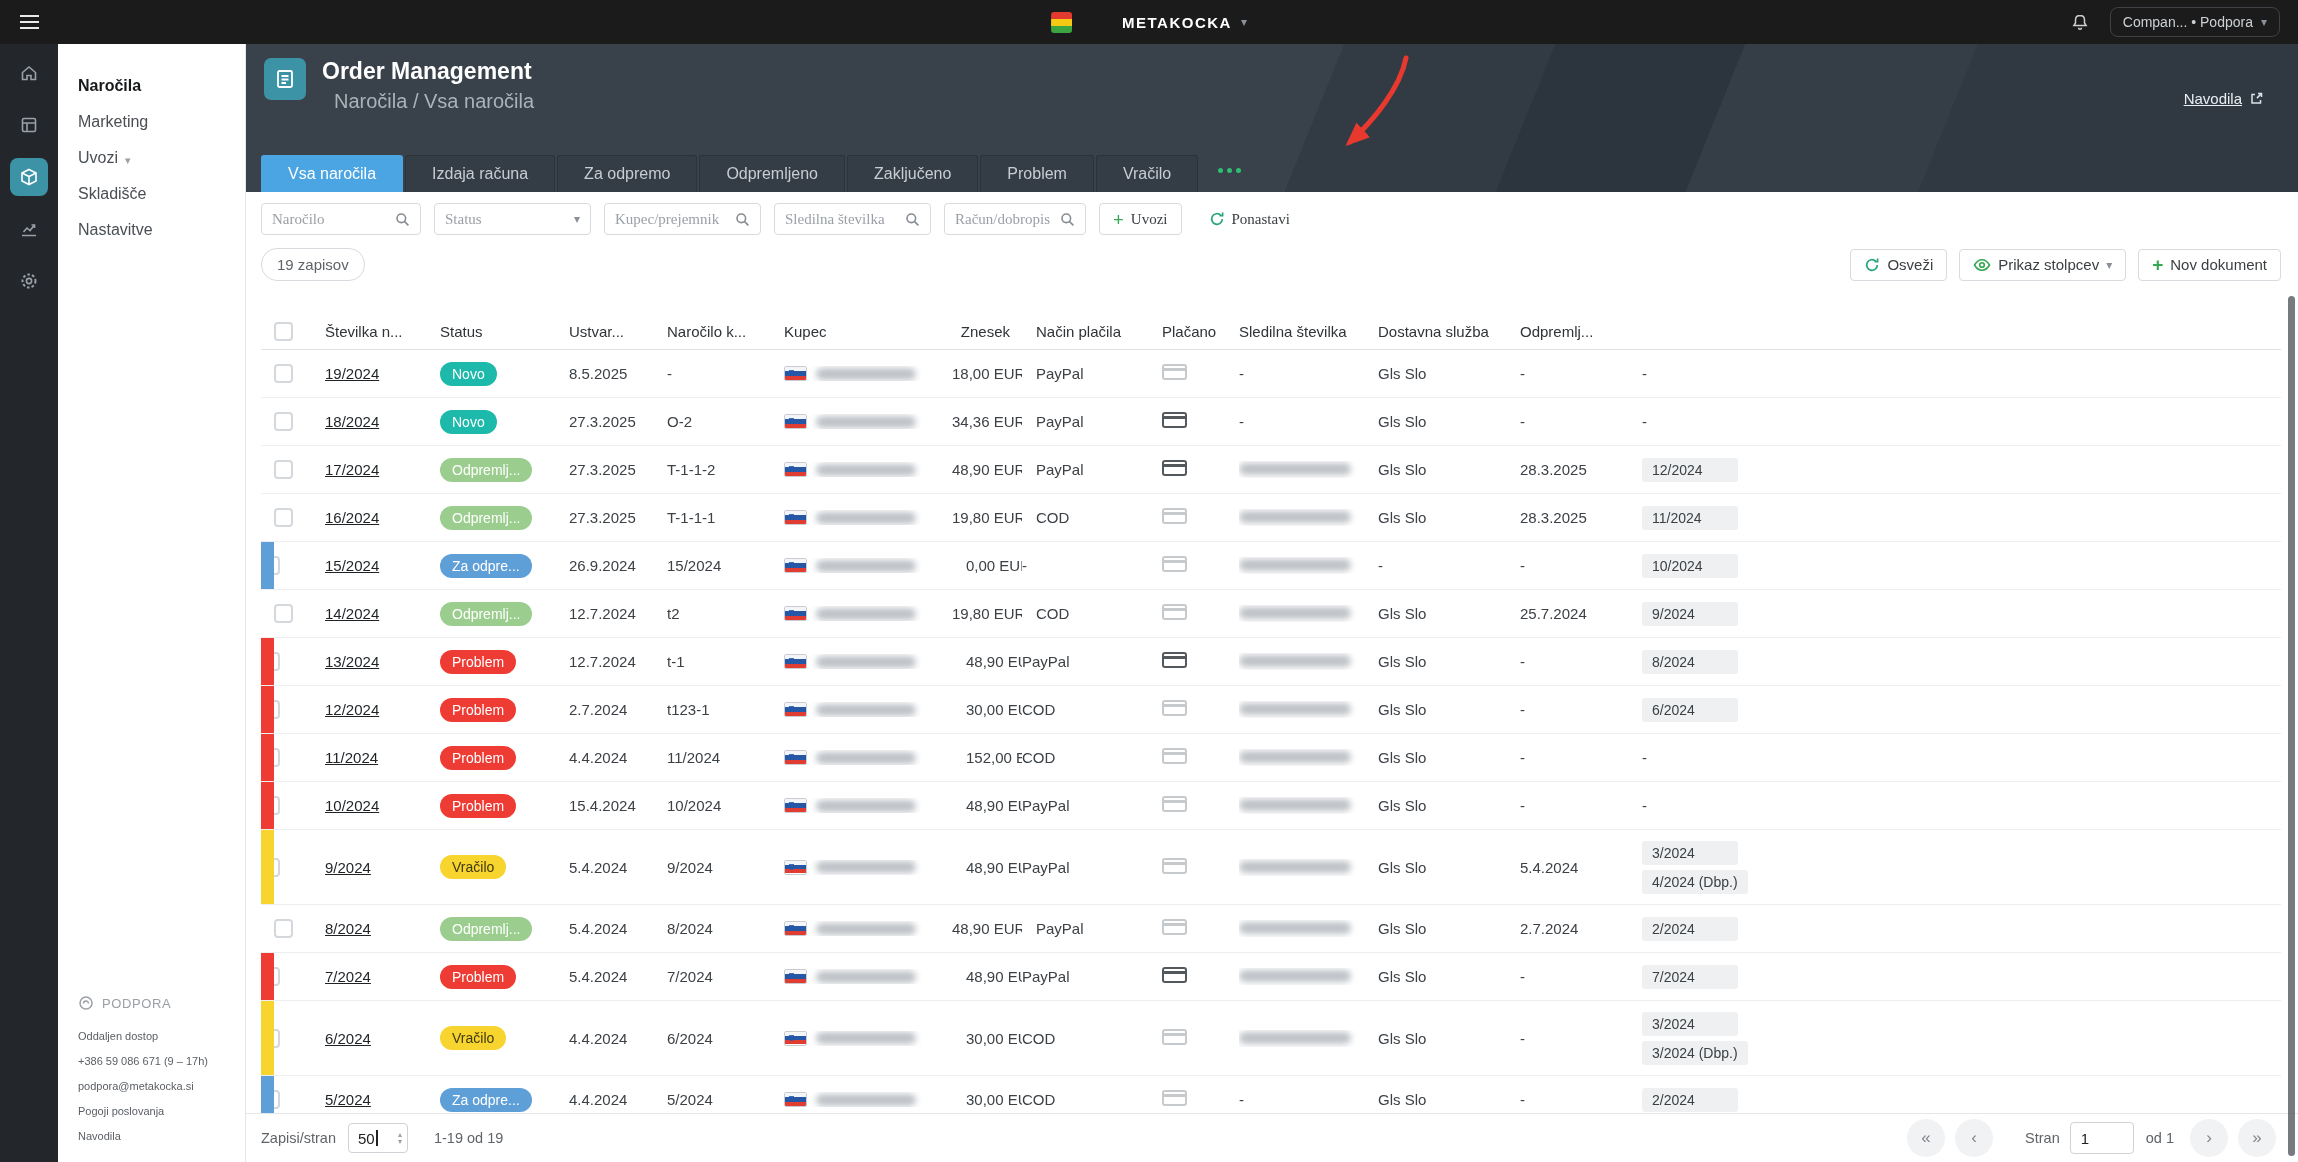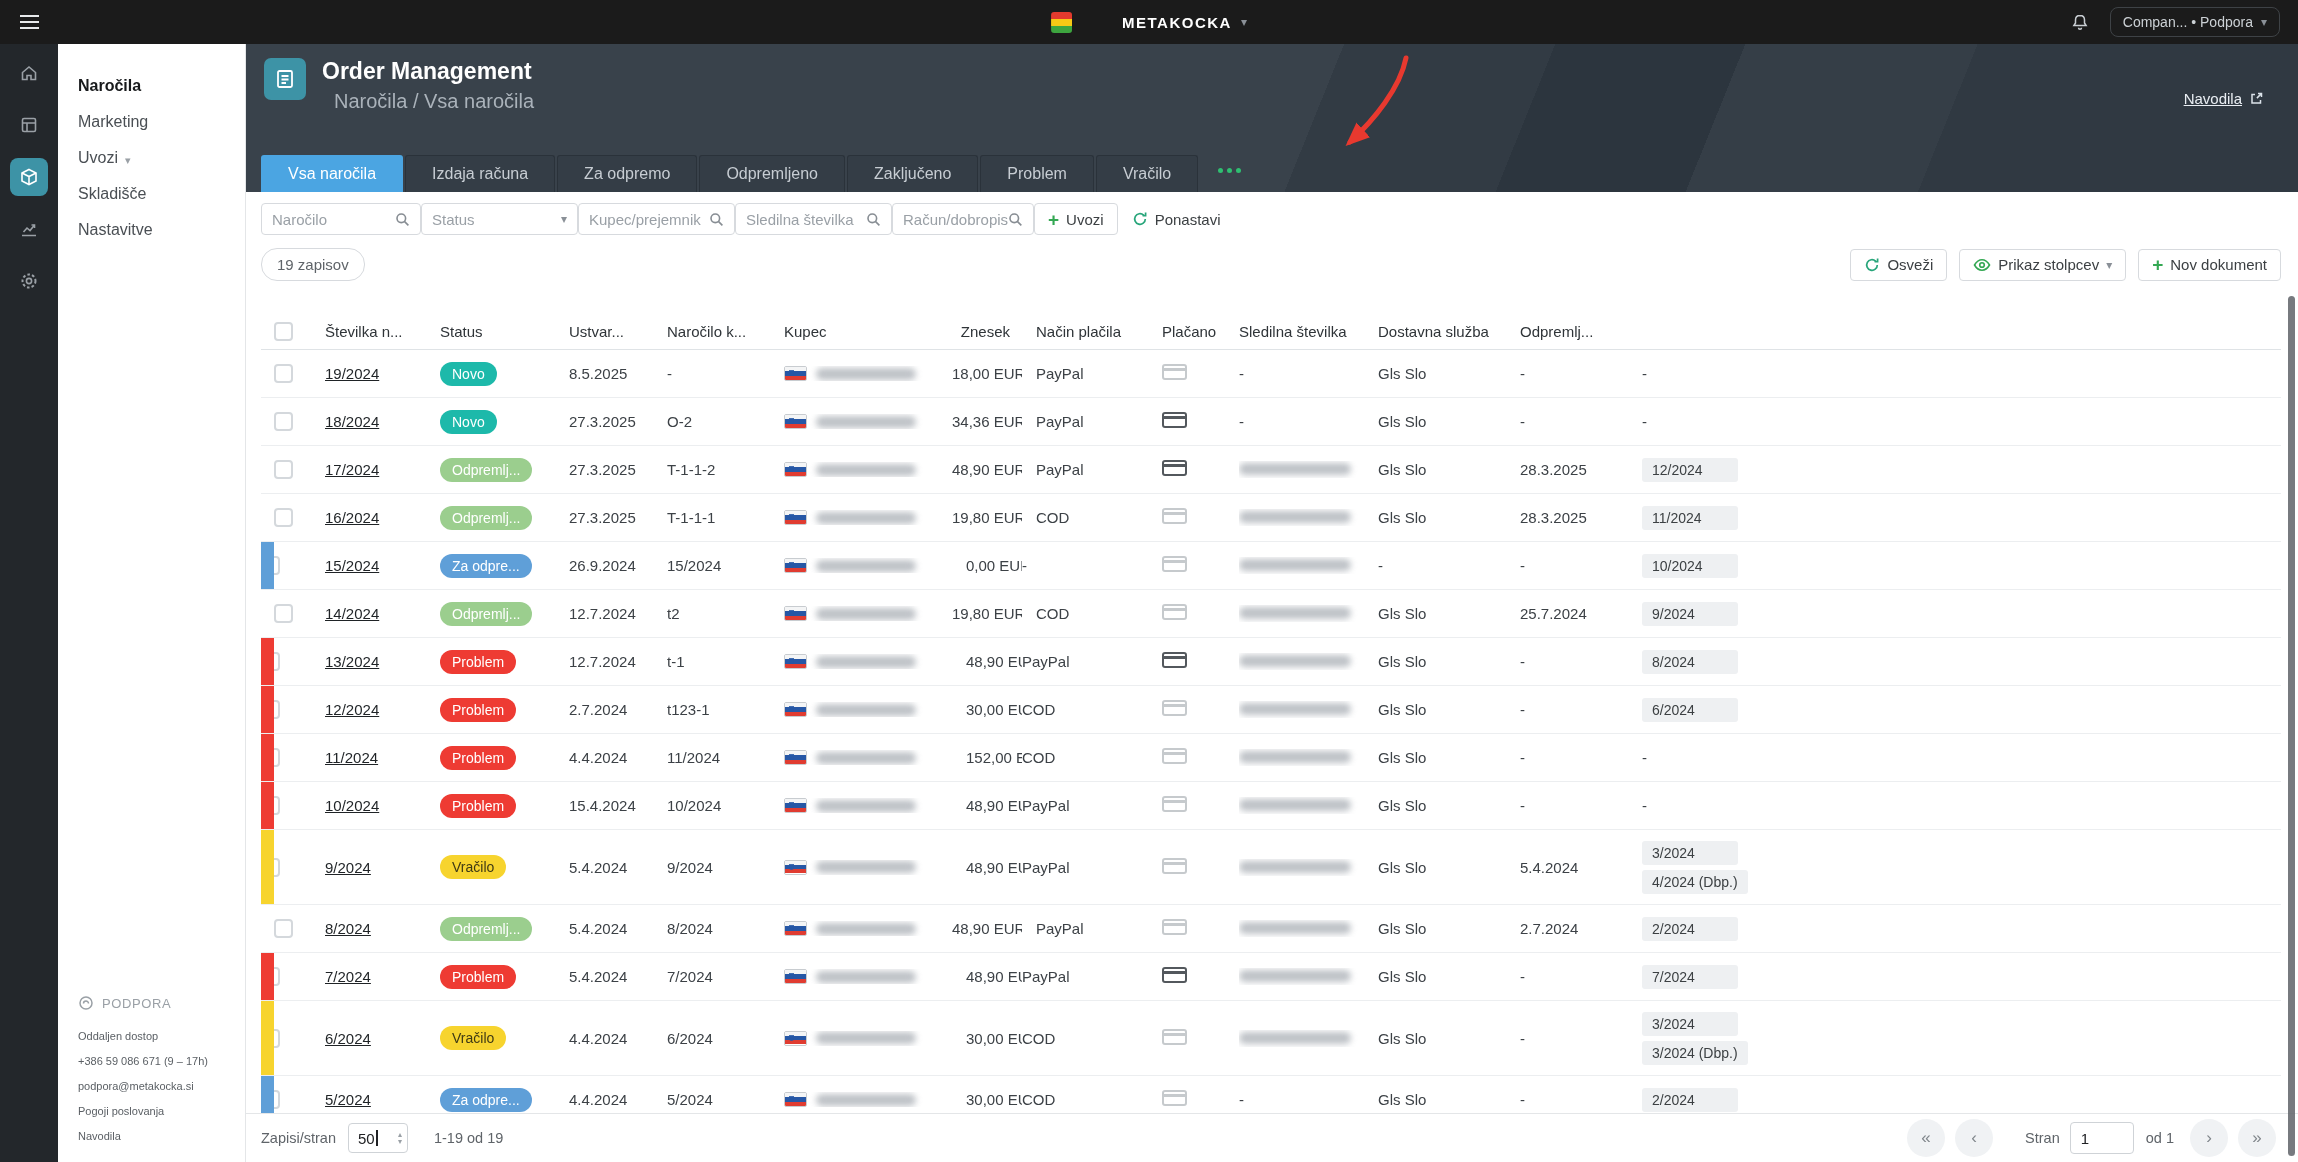--- a/index.html
+++ b/index.html
@@ -45,21 +45,21 @@
   .header-sub { position: absolute; left: 76px; top: 46px; color: #aab2ba; font-size: 20px; margin-left: 12px; }
   .navodila-link { position: absolute; right: 34px; top: 46px; color: #e9eef3; font-size: 15px; text-decoration: underline; display: flex; align-items: center; gap: 7px; cursor: pointer; }
   .tabs { position: absolute; left: 15px; bottom: 0; display: flex; align-items: flex-end; gap: 2px; }
   .tab { height: 37px; padding: 0 26px; display: flex; align-items: center; font-size: 16px; color: #c7cdd3; background: #343d46; border: 1px solid #2a323a; border-bottom: none; border-radius: 3px 3px 0 0; cursor: pointer; white-space: nowrap; }
   .tab.active { background: var(--tab-active); color: #fff; border-color: transparent; }
   .tab-dots { display: flex; gap: 4px; align-items: center; margin: 0 0 15px 14px; cursor: pointer; padding: 4px; }
   .tab-dots i { width: 5px; height: 5px; border-radius: 50%; background: var(--dots-green); }
   .annot { position: absolute; inset: 0; pointer-events: none; z-index: 3; }
 
   
-  .filter-bar { display: flex; align-items: center; padding: 11px 0 11px 15px; }
+  .filter-bar { display: flex; align-items: center; gap: 13px; padding: 11px 0 11px 15px; font-family: Liberation Serif, serif; }
   .f-input { width: 160px; height: 32px; border: 1px solid #d7dade; border-radius: 4px; display: flex; align-items: center; justify-content: space-between; padding: 0 10px; color: #9aa0a6; font-size: 15px; cursor: text; background: #fff; }
   .btn { background: #fff; border: 1px solid #d7dade; border-radius: 4px; height: 32px; padding: 0 13px; display: flex; align-items: center; gap: 7px; font-size: 15px; color: #3c4043; cursor: pointer; white-space: nowrap; }
   .plus { color: #34a853; font-size: 19px; font-weight: bold; line-height: 1; }
   .toolbar-row { display: flex; align-items: center; padding: 2px 17px 12px 15px; }
   .records-badge { border: 1px solid #d7dade; border-radius: 16px; padding: 7px 15px; font-size: 15px; color: #5f6469; }
   .toolbar-right { margin-left: auto; display: flex; gap: 12px; }
 
   
   .table-area { margin-left: 15px; width: 2020px; }
   .grid-row { display: grid; grid-template-columns: 64px 115px 129px 98px 117px 168px 70px 140px 77px 139px 142px 122px 1fr; align-items: center; }

